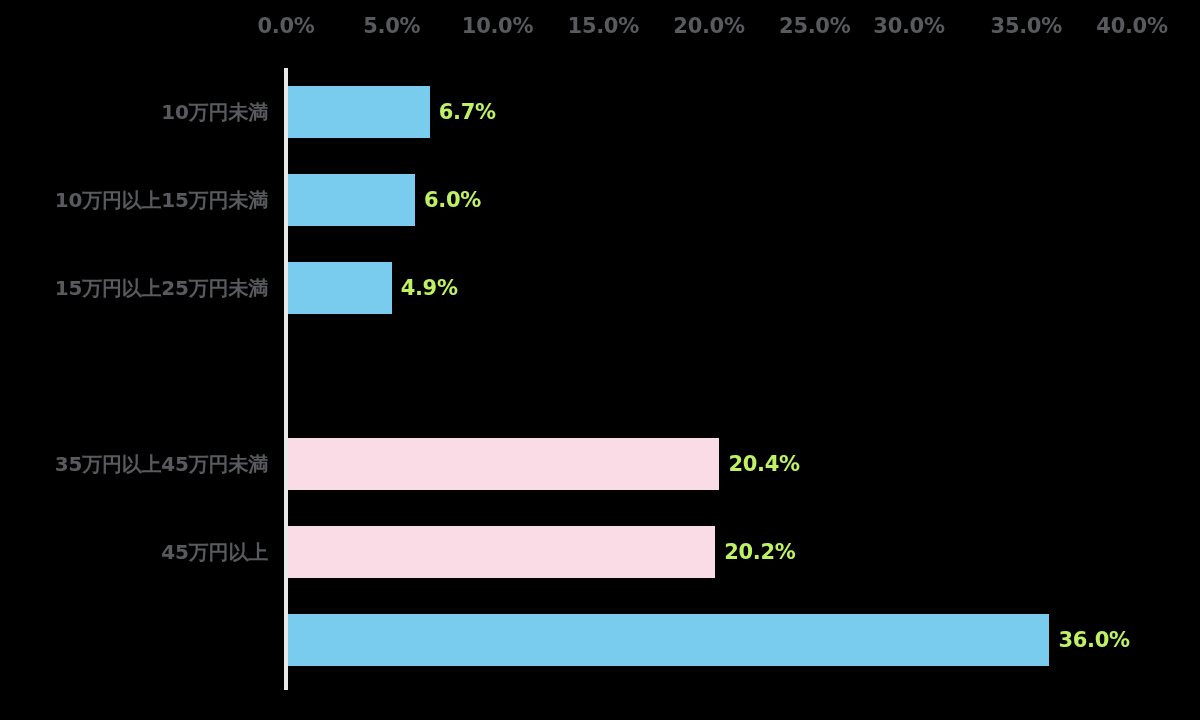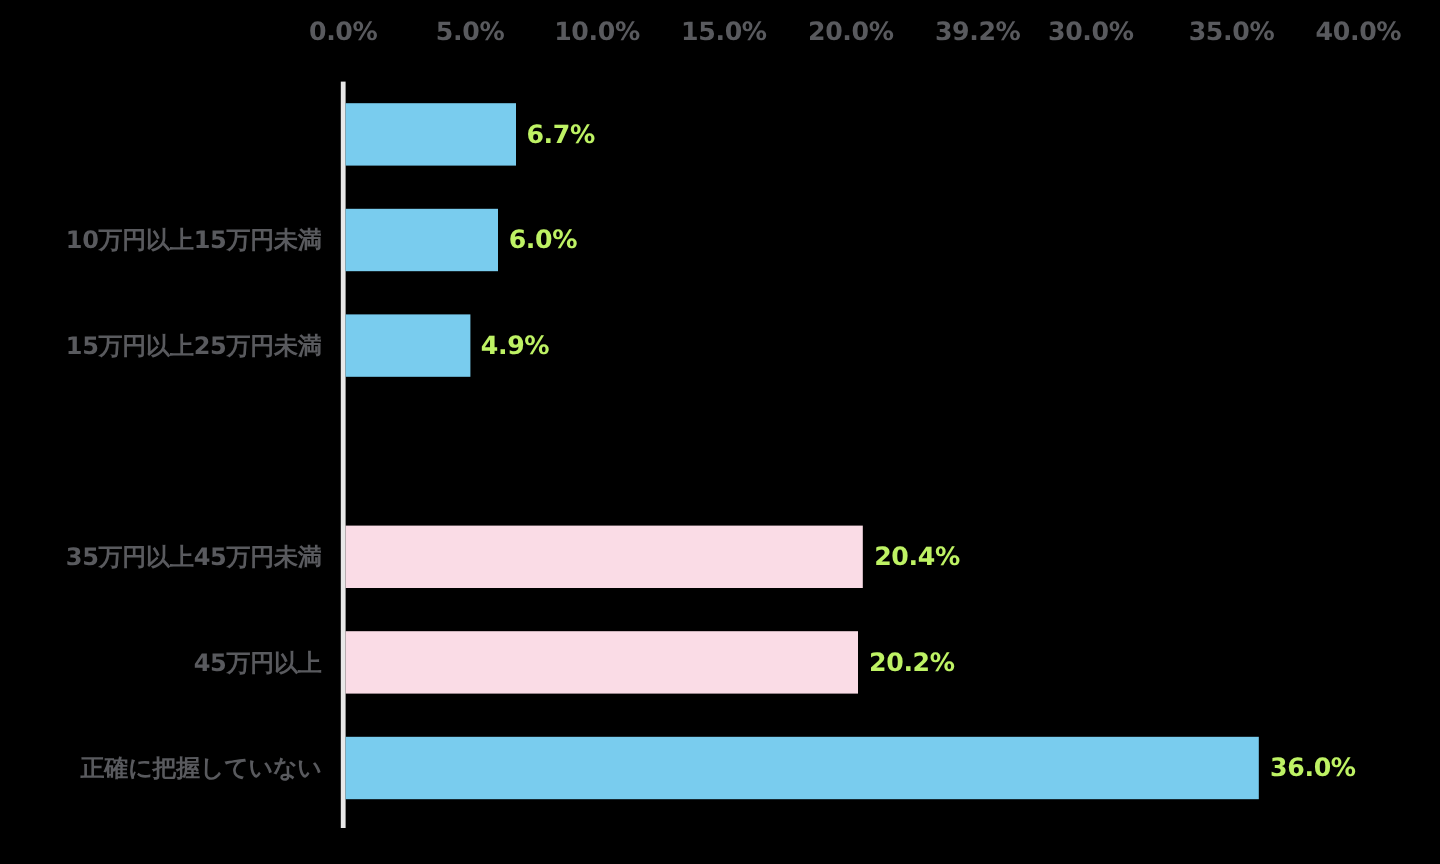--- a/index.html
+++ b/index.html
@@ -98,30 +98,31 @@
 <body>
 
 <div id="chart-root">
 
   <div class="x-axis">
       <div class="x-tick-label" style="left: 286px;">0.0%</div>
       <div class="x-tick-label" style="left: 391.75px;">5.0%</div>
       <div class="x-tick-label" style="left: 497.5px;">10.0%</div>
       <div class="x-tick-label" style="left: 603.25px;">15.0%</div>
       <div class="x-tick-label" style="left: 709px;">20.0%</div>
-      <div class="x-tick-label" style="left: 814.75px;">39.2%</div>
+      <div class="x-tick-label" style="left: 814.75px;">25.0%</div>
       <div class="x-tick-label" style="left: 909px;">30.0%</div>
       <div class="x-tick-label" style="left: 1026.25px;">35.0%</div>
       <div class="x-tick-label" style="left: 1132px;">40.0%</div>
     </div>
 
   <div class="axis-line"></div>
 
   <div class="plot">
       <div class="bar-row" style="top: 18px;">
+        <div class="cat-label">10万円未満</div>
         <div class="bar" style="width: 141.705px; background: rgb(121, 204, 238);"></div>
         <div class="bar-value" style="left: 438.705px;">6.7%</div>
       </div>
       <div class="bar-row" style="top: 106px;">
         <div class="cat-label">10万円以上15万円未満</div>
         <div class="bar" style="width: 126.9px; background: rgb(121, 204, 238);"></div>
         <div class="bar-value" style="left: 423.9px;">6.0%</div>
       </div>
       <div class="bar-row" style="top: 194px;">
         <div class="cat-label">15万円以上25万円未満</div>
@@ -132,19 +133,18 @@
         <div class="cat-label">35万円以上45万円未満</div>
         <div class="bar" style="width: 431.46px; background: rgb(250, 220, 230);"></div>
         <div class="bar-value" style="left: 728.46px;">20.4%</div>
       </div>
       <div class="bar-row" style="top: 458px;">
         <div class="cat-label">45万円以上</div>
         <div class="bar" style="width: 427.23px; background: rgb(250, 220, 230);"></div>
         <div class="bar-value" style="left: 724.23px;">20.2%</div>
       </div>
       <div class="bar-row" style="top: 546px;">
-        <div class="cat-label">正確に把握していない</div>
         <div class="bar" style="width: 761.4px; background: rgb(121, 204, 238);"></div>
         <div class="bar-value" style="left: 1058.4px;">36.0%</div>
       </div>
     </div>
 
 </div>
 
 </body></html>

